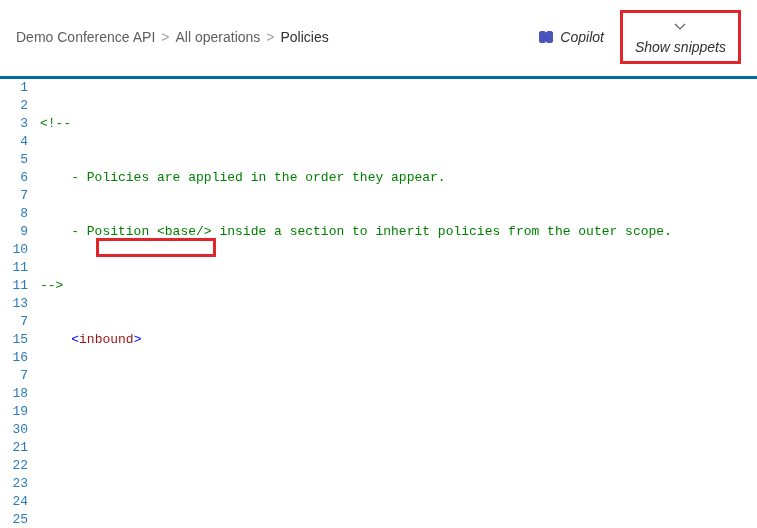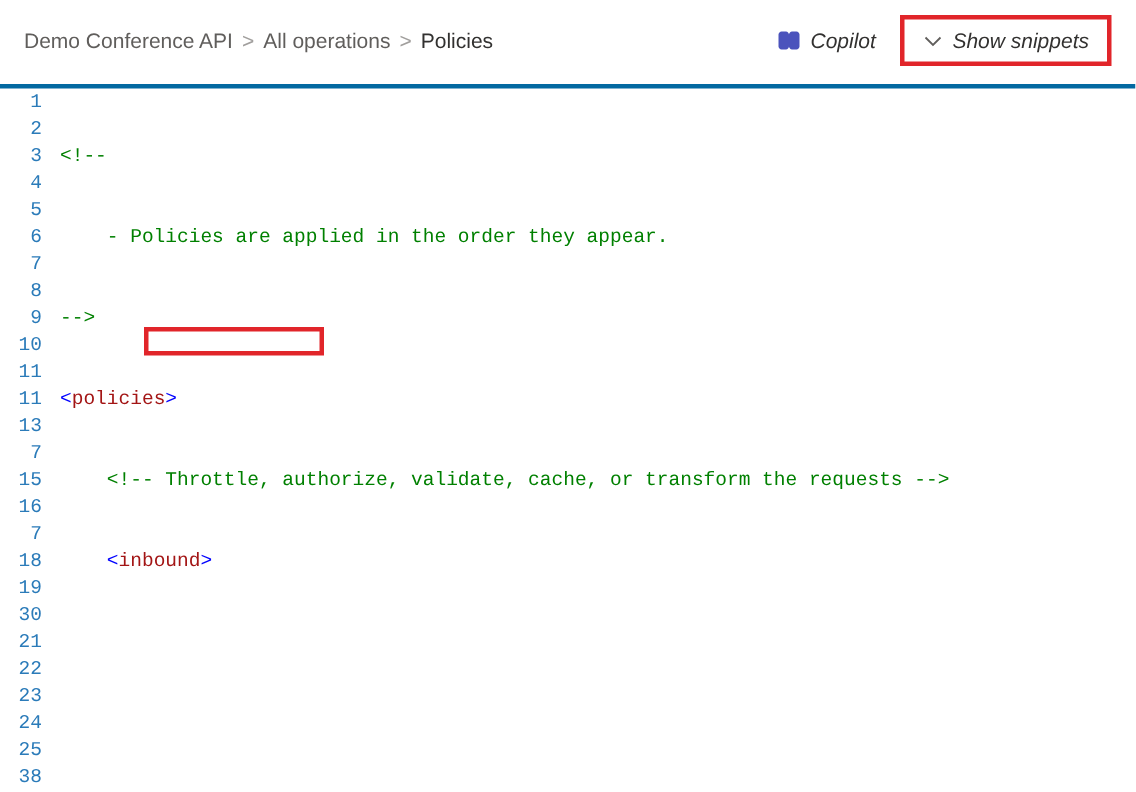--- a/index.html
+++ b/index.html
@@ -41,20 +41,21 @@
       background: none;
       border: none;
       font-size: 14px;
       color: #323130;
       cursor: pointer;
       font-style: italic;
     }
     .action-btn.highlighted {
       border: 3px solid #e1252a;
       padding: 6px 12px;
+      flex-direction: column;
     }
     .copilot-icon {
       width: 16px;
       height: 16px;
       display: inline-block;
     }
     .chevron-icon, .expand-icon {
       width: 14px;
       height: 14px;
     }
@@ -152,23 +153,22 @@
     <div>23</div>
     <div>24</div>
     <div>25</div>
     <div>38</div>
     <div>27</div>
 
   </div>
   <div class="code">
     <div class="code-line"><span class="cm">&lt;!--</span></div>
     <div class="code-line"><span class="cm">    - Policies are applied in the order they appear.</span></div>
+    <div class="code-line"><span class="cm">    - Position &lt;base/&gt; inside a section to inherit policies from the outer scope.</span></div>
     <div class="code-line"><span class="cm">--&gt;</span></div>
-    <div class="code-line"><span class="pn">&lt;</span><span class="tg">policies</span><span class="pn">&gt;</span></div>
-    <div class="code-line"><span class="cm">    &lt;!-- Throttle, authorize, validate, cache, or transform the requests --&gt;</span></div>
     <div class="code-line"><span>    </span><span class="pn">&lt;</span><span class="tg">inbound</span><span class="pn">&gt;</span></div>
     
     
     
     
     
     
     
     
     

